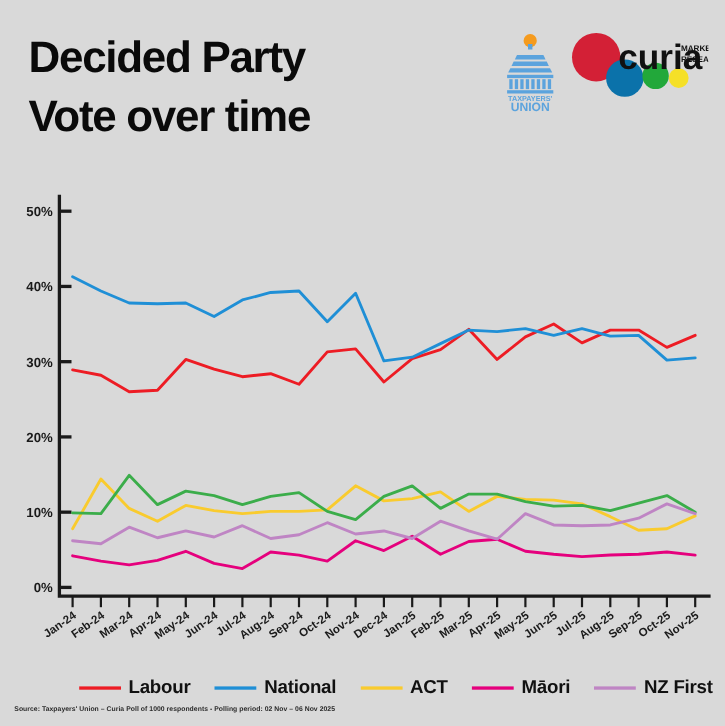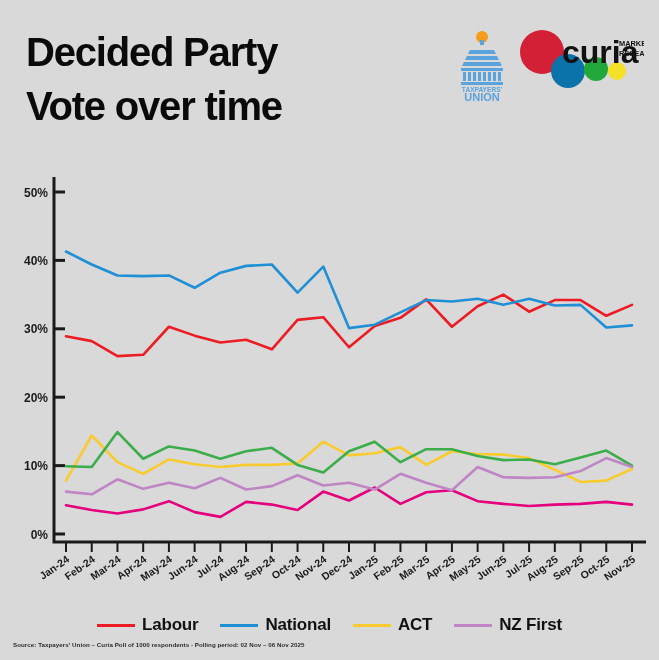--- a/index.html
+++ b/index.html
@@ -29,21 +29,21 @@
   
   .chart-wrap{position:absolute;left:0;top:160px;width:659px;height:440px;}
   .chart-svg{display:block;}
 
   .ylab{font-size:12px;font-weight:bold;fill:#1a1a1a;font-family:"Liberation Sans",sans-serif;}
   .xlab{font-size:10.5px;font-weight:bold;fill:#1a1a1a;font-family:"Liberation Sans",sans-serif;}
 
   
   .legend{
     position:absolute;left:0;top:608px;width:659px;height:34px;
-    display:flex;align-items:center;justify-content:center;gap:0px;
+    display:flex;align-items:center;justify-content:flex-end;gap:0px;
   }
   .legend-item{display:flex;align-items:center;margin:0 11px;}
   .legend-swatch{width:38px;height:3px;display:inline-block;margin-right:7px;}
   .legend-label{font-size:17px;font-weight:bold;color:#111;letter-spacing:-0.2px;}
 
   .source{
     position:absolute;left:13px;top:641px;
     font-size:6.2px;font-weight:bold;color:#2b2b2b;
     letter-spacing:0.05px;
     font-family:"Liberation Sans",sans-serif;
@@ -174,18 +174,22 @@
     </div>
     <div class="legend-item">
       <span class="legend-swatch" style="background: rgb(31, 143, 214);"></span>
       <span class="legend-label">National</span>
     </div>
     <div class="legend-item">
       <span class="legend-swatch" style="background: rgb(249, 203, 46);"></span>
       <span class="legend-label">ACT</span>
     </div>
     <div class="legend-item">
+      <span class="legend-swatch" style="background: rgb(229, 0, 125);"></span>
+      <span class="legend-label">Māori</span>
+    </div>
+    <div class="legend-item">
       <span class="legend-swatch" style="background: rgb(191, 133, 196);"></span>
       <span class="legend-label">NZ First</span>
     </div>
   </div>
 
 <div class="source">Source: Taxpayers' Union – Curia Poll of 1000 respondents -  Polling period: 02 Nov – 06 Nov 2025</div>
 
 </body></html>

